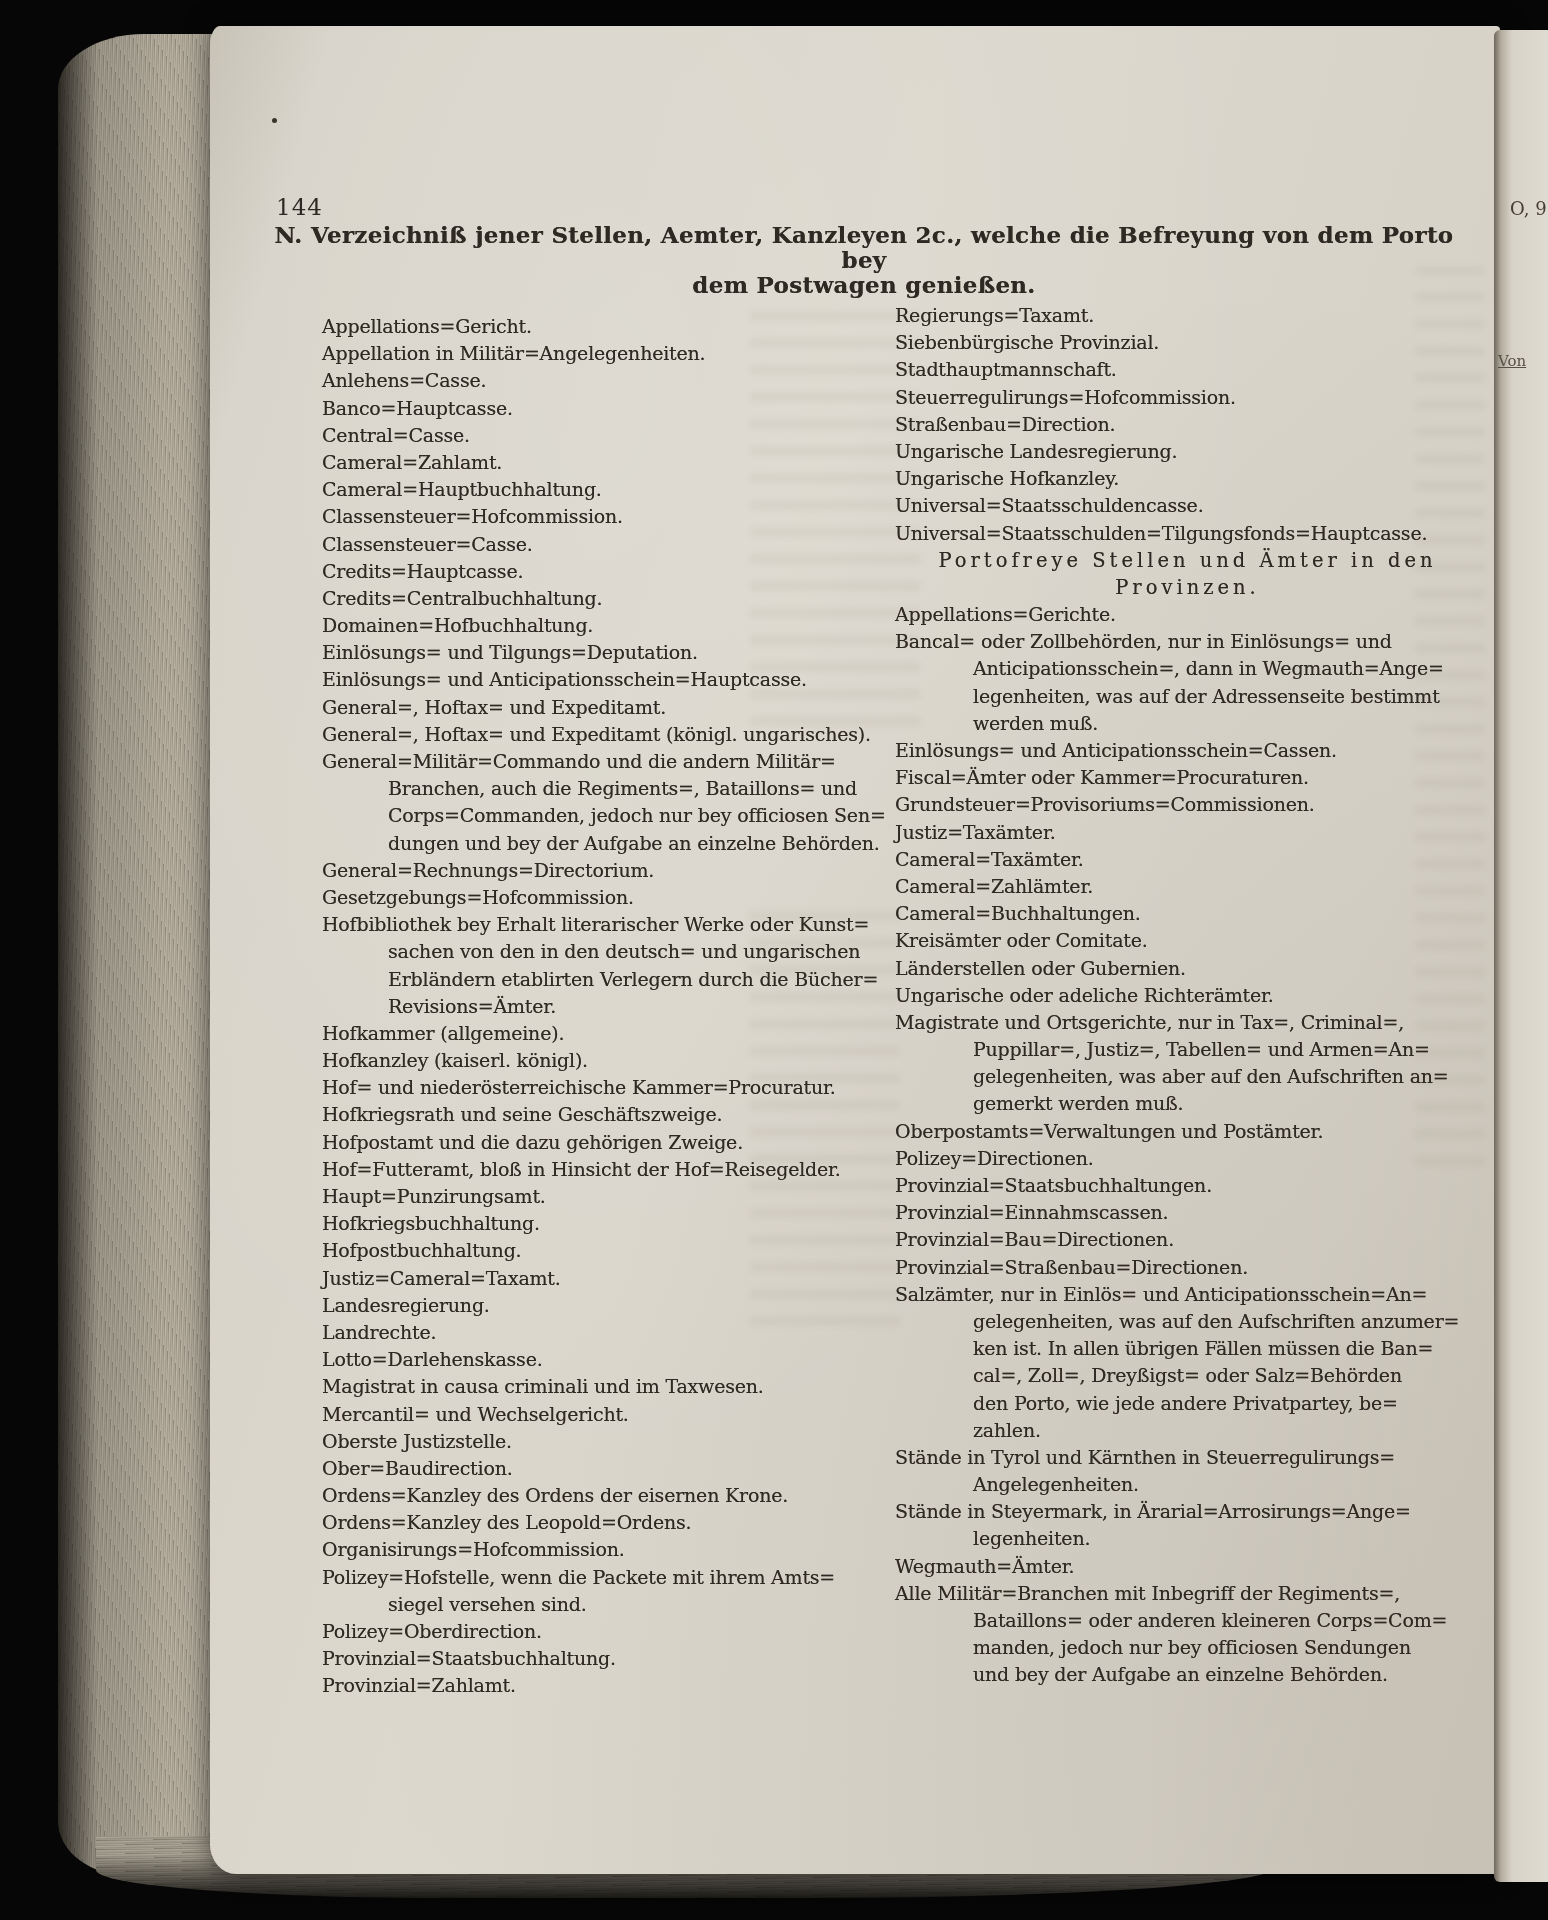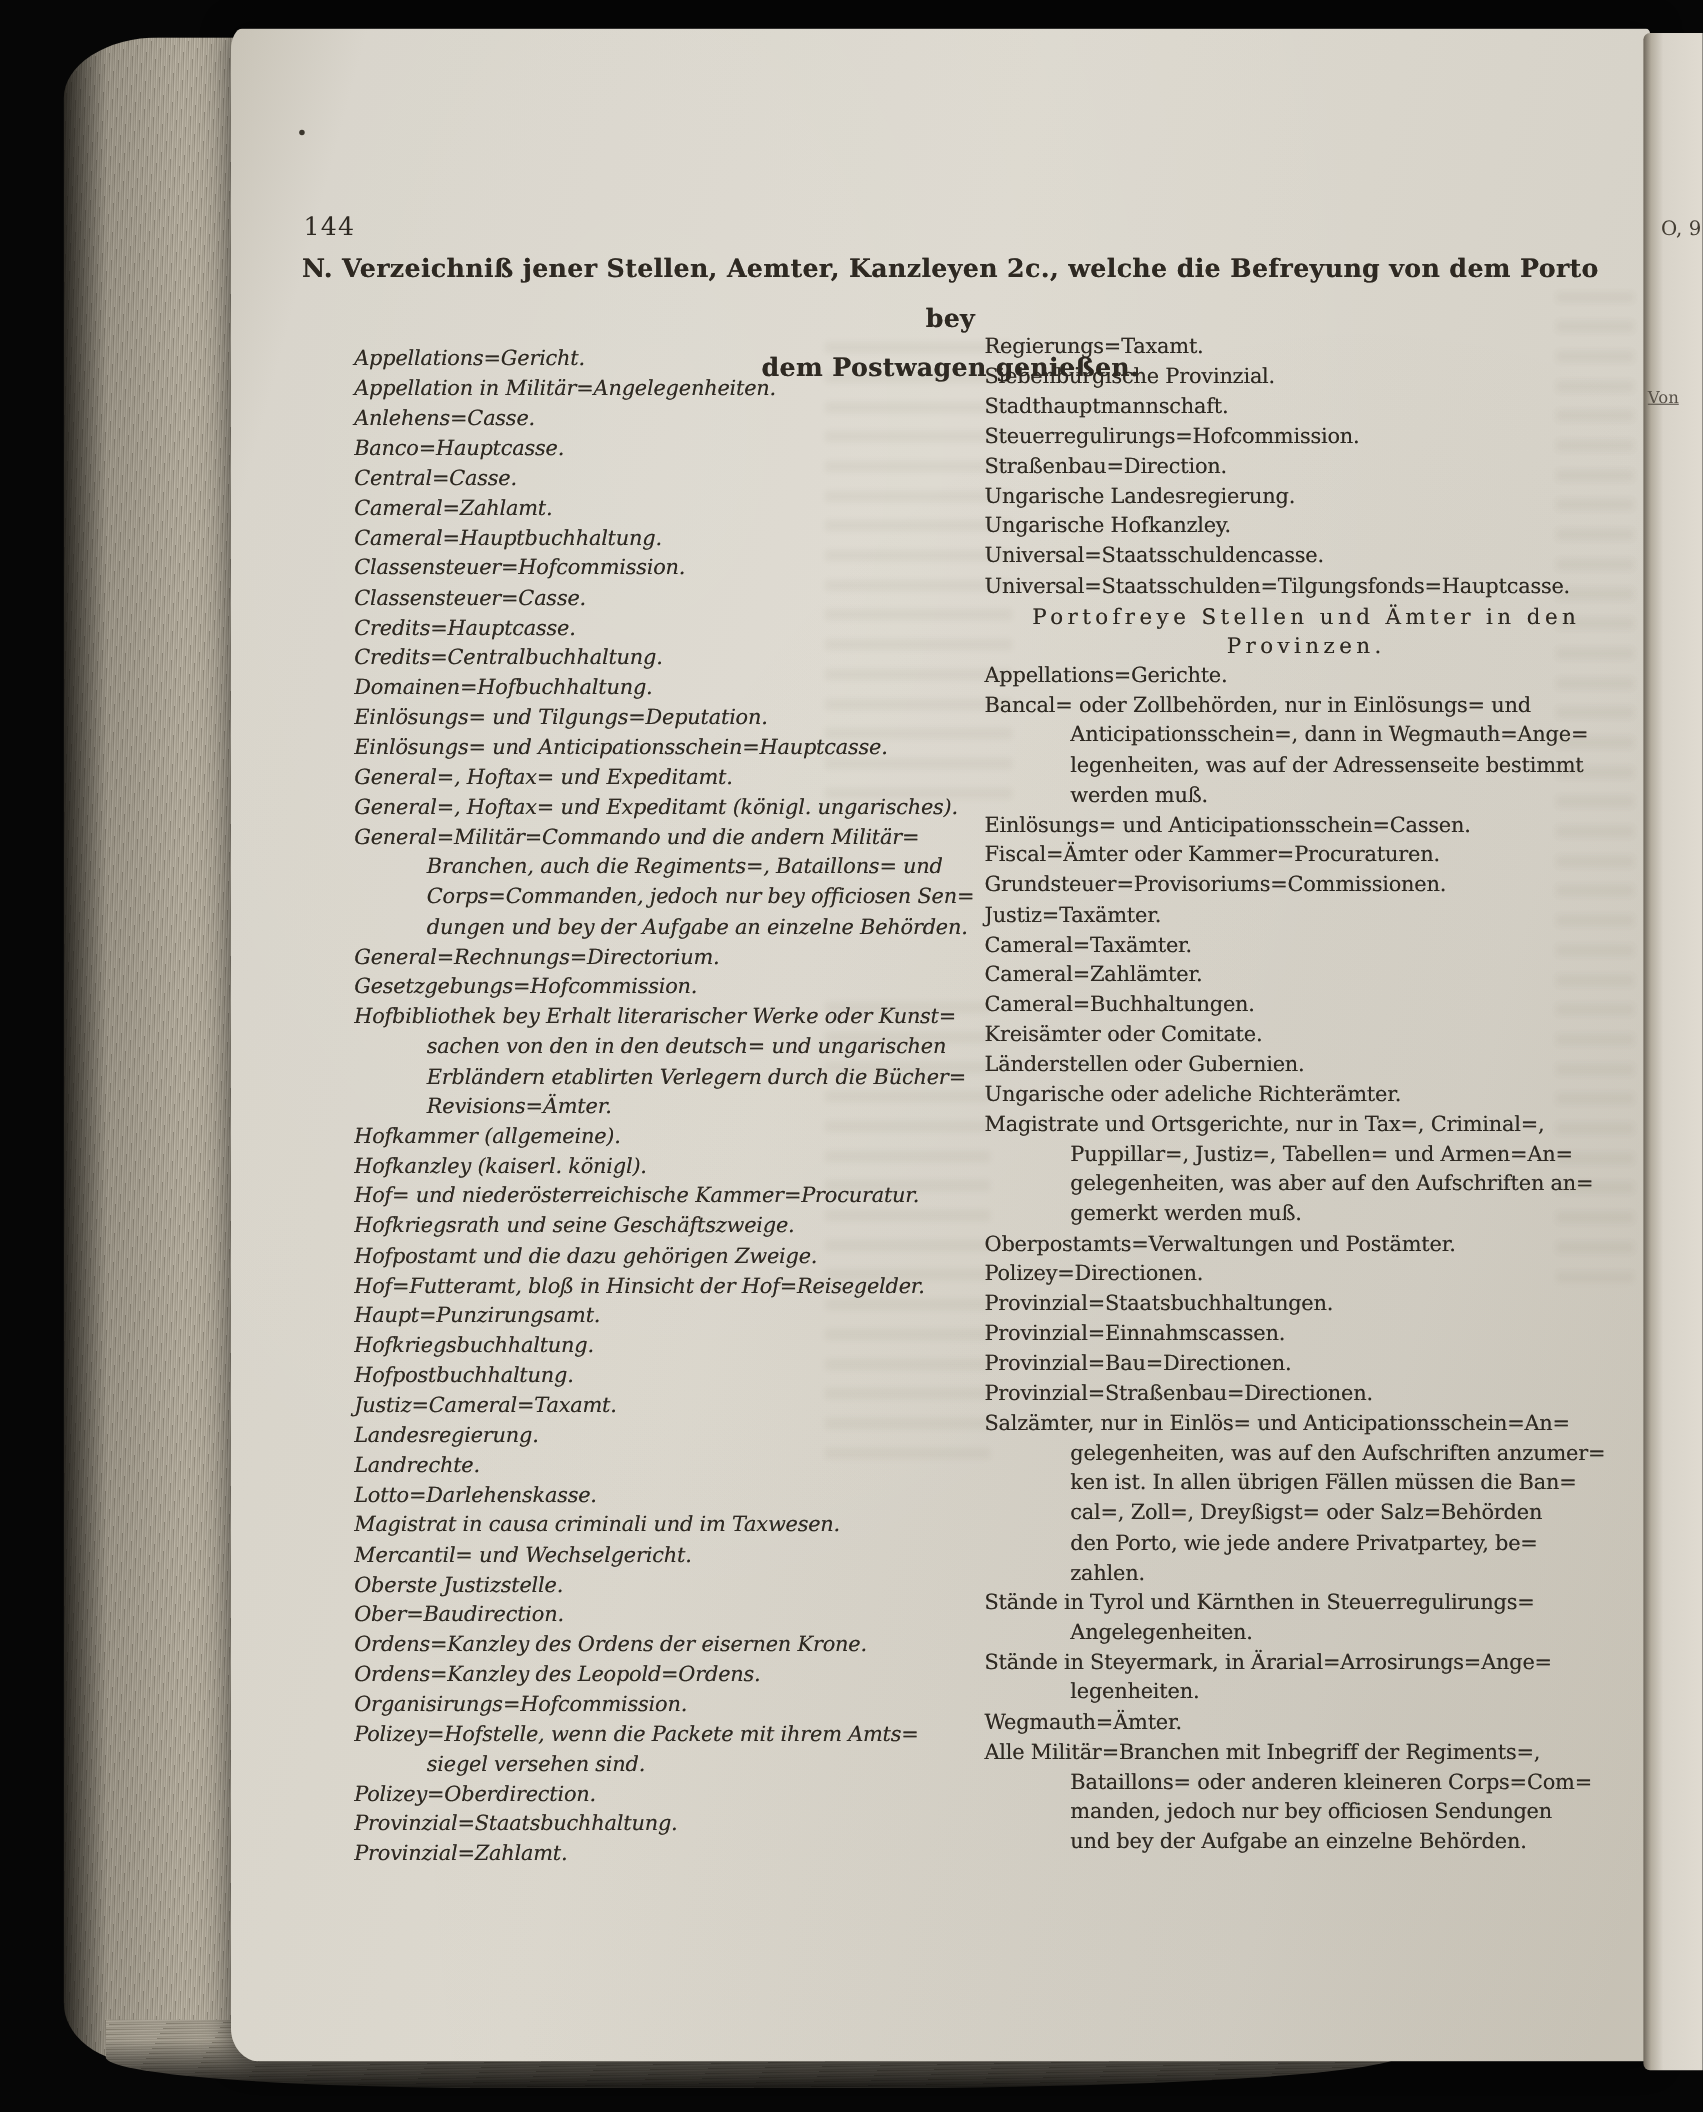--- a/index.html
+++ b/index.html
@@ -53,31 +53,31 @@
   .page-number{
     position:absolute;left:66px;top:168px;
     font-size:23px;letter-spacing:1px;
   }
   .ink-dot{
     position:absolute;left:62px;top:92px;width:5px;height:5px;border-radius:50%;
     background:#3a352c;
   }
   .title{
     position:absolute;left:58px;top:196px;width:1192px;text-align:center;
-    font-size:23px;font-weight:bold;line-height:45px;letter-spacing:0.3px;
+    font-size:23px;font-weight:bold;line-height:25px;letter-spacing:0.3px;
     text-shadow:0 0 0.5px rgba(46,41,34,0.7);
   }
   .col{
     position:absolute;
     font-size:19px;line-height:27.2px;
     letter-spacing:-0.2px;
     white-space:nowrap;
     text-shadow:0 0 0.4px rgba(46,41,34,0.6);
   }
-  .col-left{left:112px;top:287px;width:600px;font-style:italic;}
+  .col-left{left:112px;top:287px;width:600px;}
   .col-right{left:685px;top:276px;width:585px;}
   .line{height:27.2px;}
   .col-left .line.indent{padding-left:66px;}
   .col-right .line.indent{padding-left:78px;}
   .line.subheading{
     text-align:center;letter-spacing:4px;font-size:19.5px;
   }
 
   
   .next-page{

